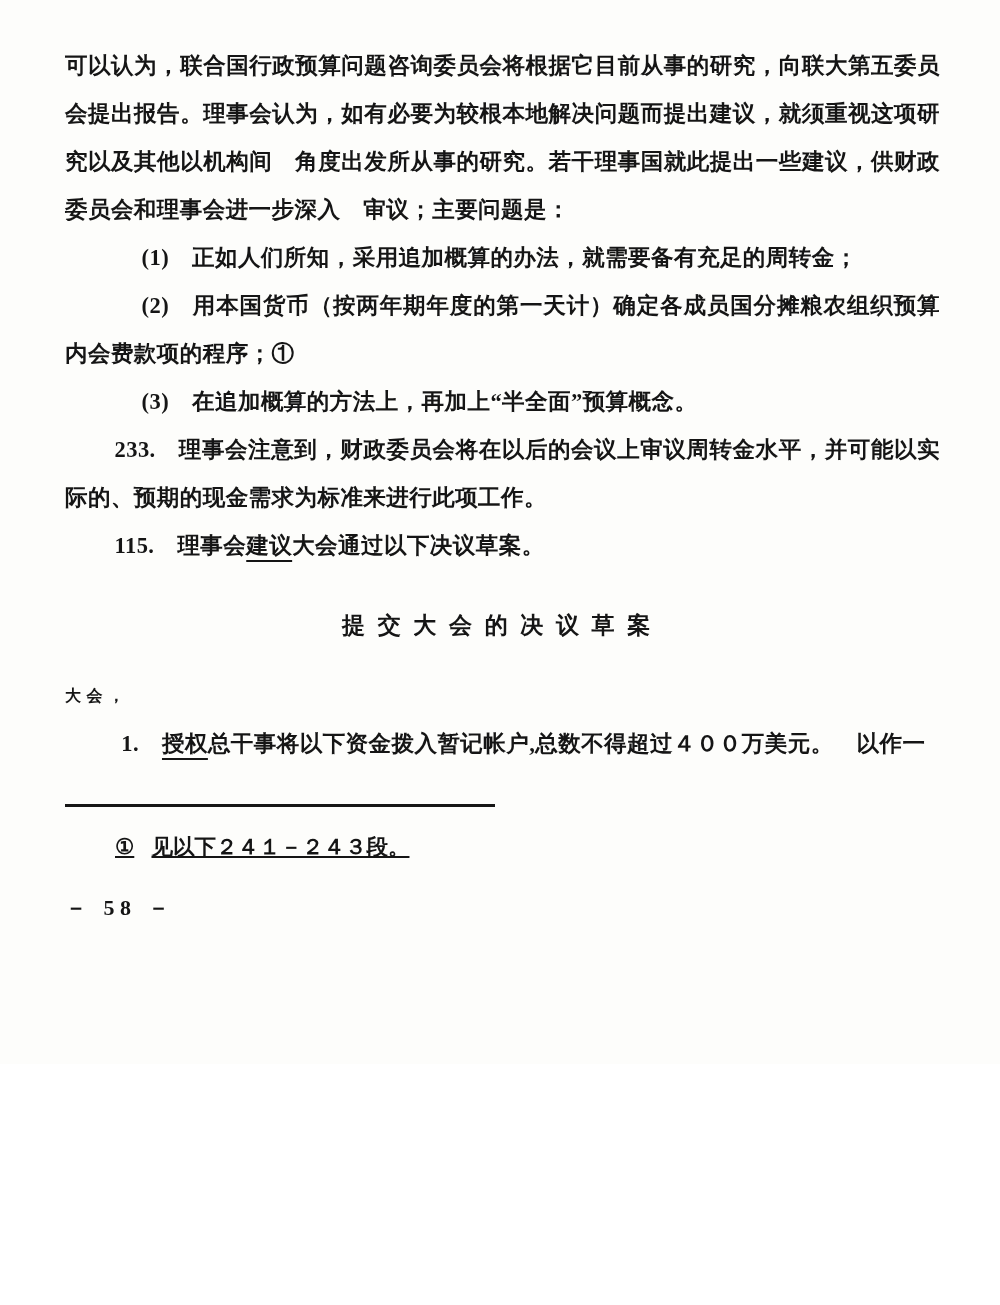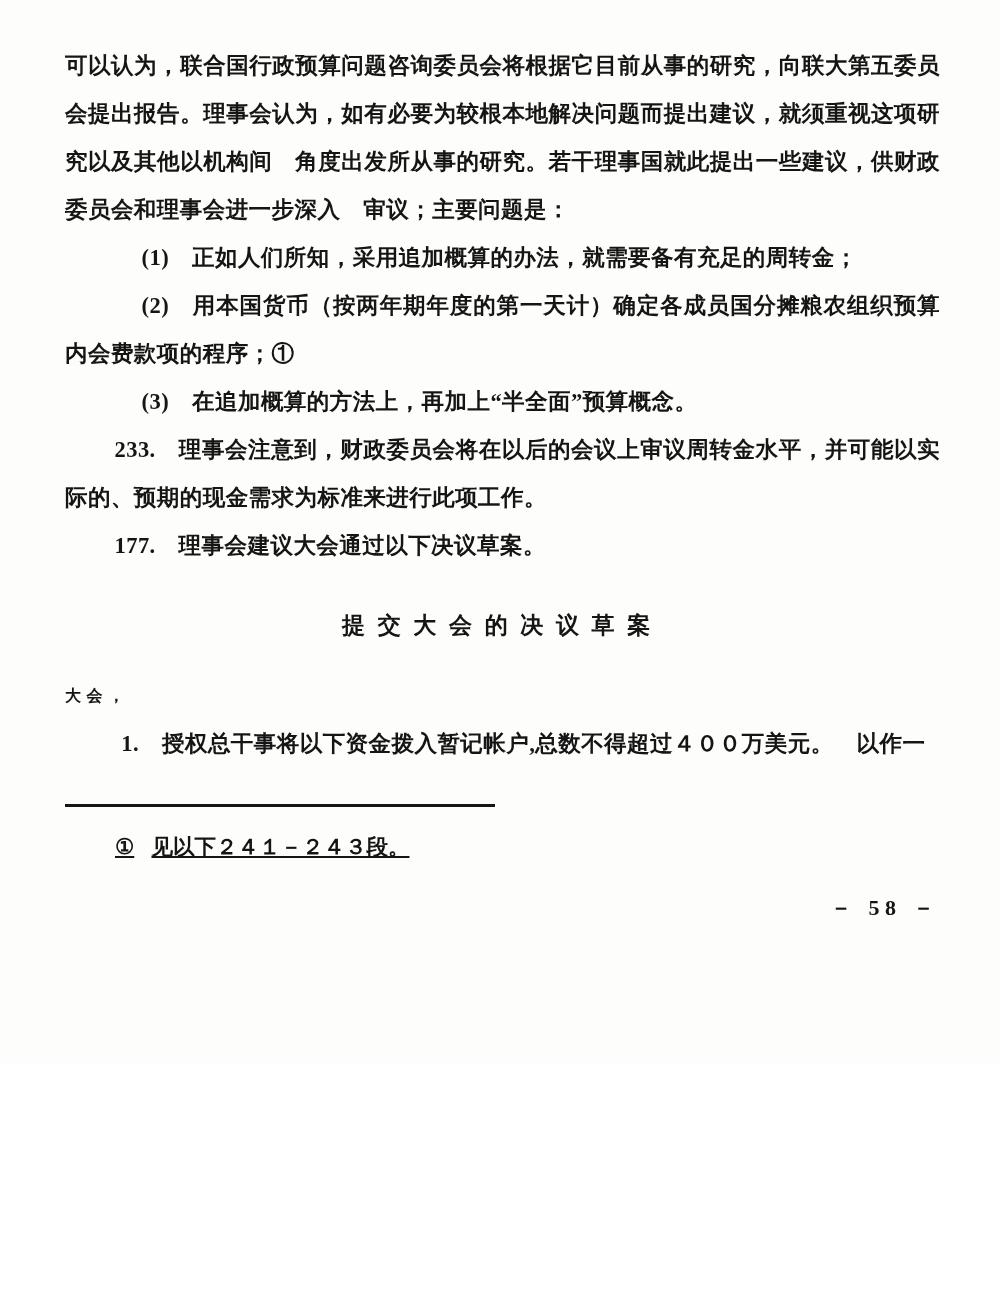--- a/index.html
+++ b/index.html
@@ -24,20 +24,21 @@
     font-weight: 600;
     margin: 0;
     text-align: justify;
     letter-spacing: 0.02em;
   }
   .indent-none   { text-indent: 0; }
   .indent-item   { text-indent: 3.4em; }
   .indent-num    { text-indent: 2.2em; }
   .indent-clause { text-indent: 2.5em; }
   .u {
+    text-decoration: underline;
     text-decoration-thickness: 2px;
     text-underline-offset: 7px;
   }
   .heading {
     font-size: 23px;
     font-weight: 700;
     text-align: center;
     letter-spacing: 0.55em;
     margin: 16px;
     line-height: 1.4;
@@ -66,42 +67,42 @@
     padding-left: 50px;
     font-size: 21.5px;
     font-weight: 600;
     line-height: 1.5;
     text-align: left;
     text-decoration: underline;
   }
   .footnote-marker { margin-right: 0.8em; }
   .page-number {
     margin-top: 30px;
-    text-align: right;
+    text-align: left;
     font-size: 22px;
     font-weight: 600;
     letter-spacing: 0.25em;
   }
 </style>
 </head>
 <body>
 
 <div class="page">
 
   <p class="body-text indent-none">可以认为，联合国行政预算问题咨询委员会将根据它目前从事的研究，向联大第五委员会提出报告。理事会认为，如有必要为较根本地解决问题而提出建议，就须重视这项研究以及其他以机构间　角度出发所从事的研究。若干理事国就此提出一些建议，供财政委员会和理事会进一步深入　审议；主要问题是：</p>
 
   <p class="body-text indent-item">(1)　正如人们所知，采用追加概算的办法，就需要备有充足的周转金；</p>
 
   <p class="body-text indent-item">(2)　用本国货币（按两年期年度的第一天计）确定各成员国分摊粮农组织预算内会费款项的程序；①</p>
 
   <p class="body-text indent-item">(3)　在追加概算的方法上，再加上“半全面”预算概念。</p>
 
   <p class="body-text indent-num">233.　理事会注意到，财政委员会将在以后的会议上审议周转金水平，并可能以实际的、预期的现金需求为标准来进行此项工作。</p>
 
-  <p class="body-text indent-num"><span>177.　理事会</span><span class="u">建议</span><span>大会通过以下决议草案。</span></p>
+  <p class="body-text indent-num"><span>115.　理事会</span><span class="u">建议</span><span>大会通过以下决议草案。</span></p>
 
   <h2 class="heading heading-1">提交大会的决议草案</h2>
 
 
   <p class="body-text salutation indent-none">大会，</p>
 
 
 
 
   <p class="body-text indent-clause"><span>1.　</span><span class="u">授权</span><span>总干事将以下资金拨入暂记帐户,总数不得超过４００万美元。　以作一</span></p>

